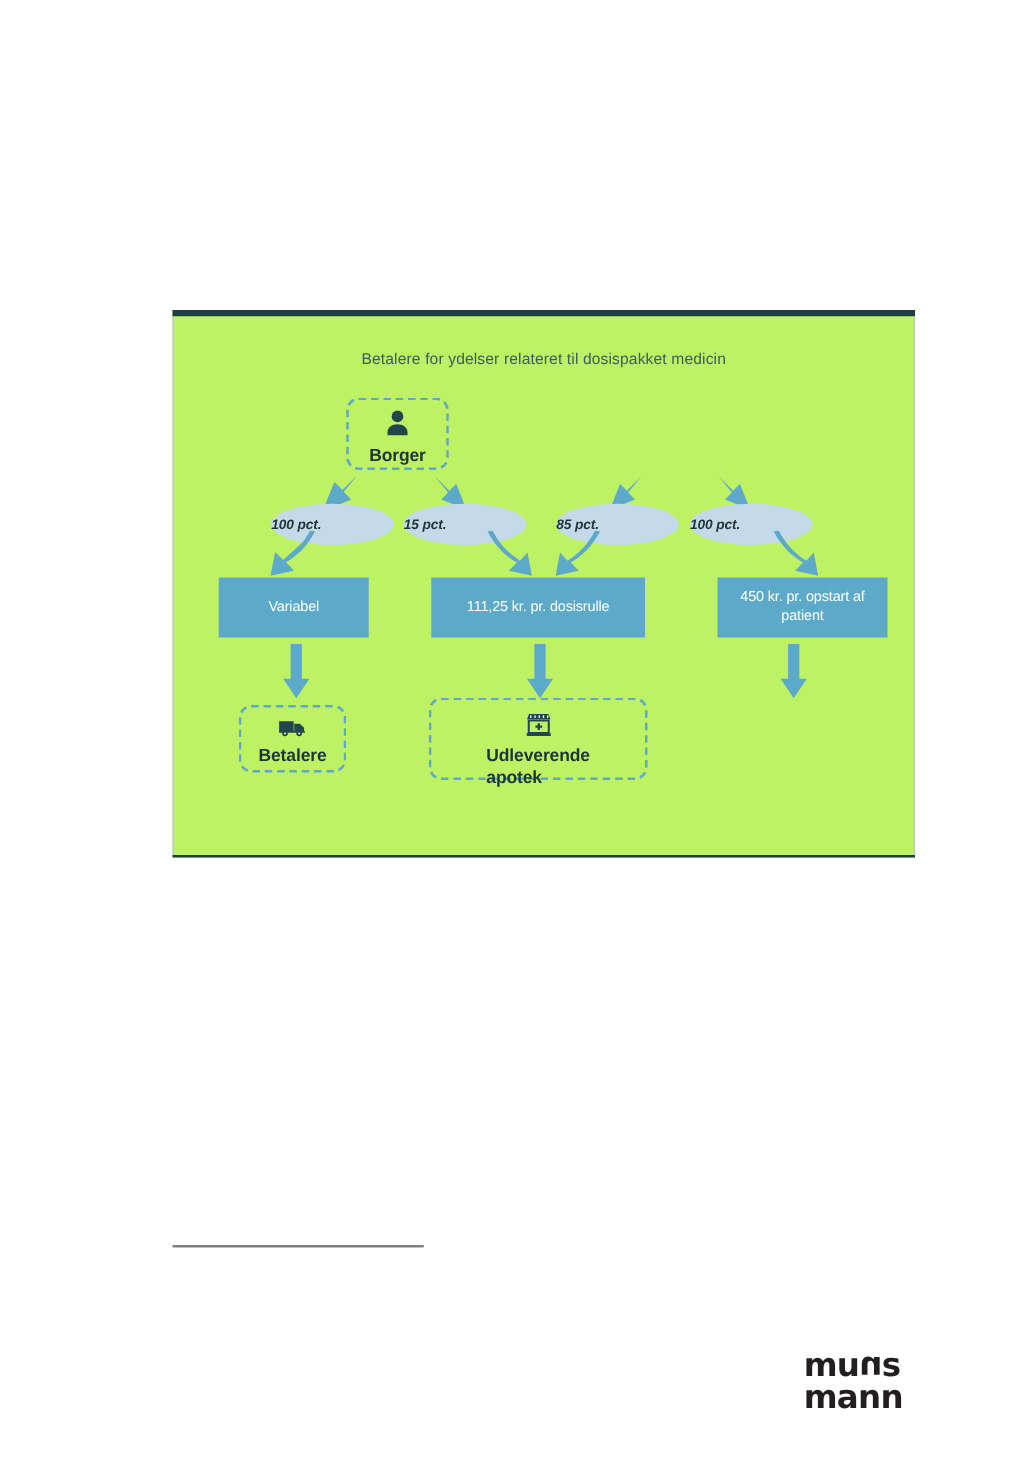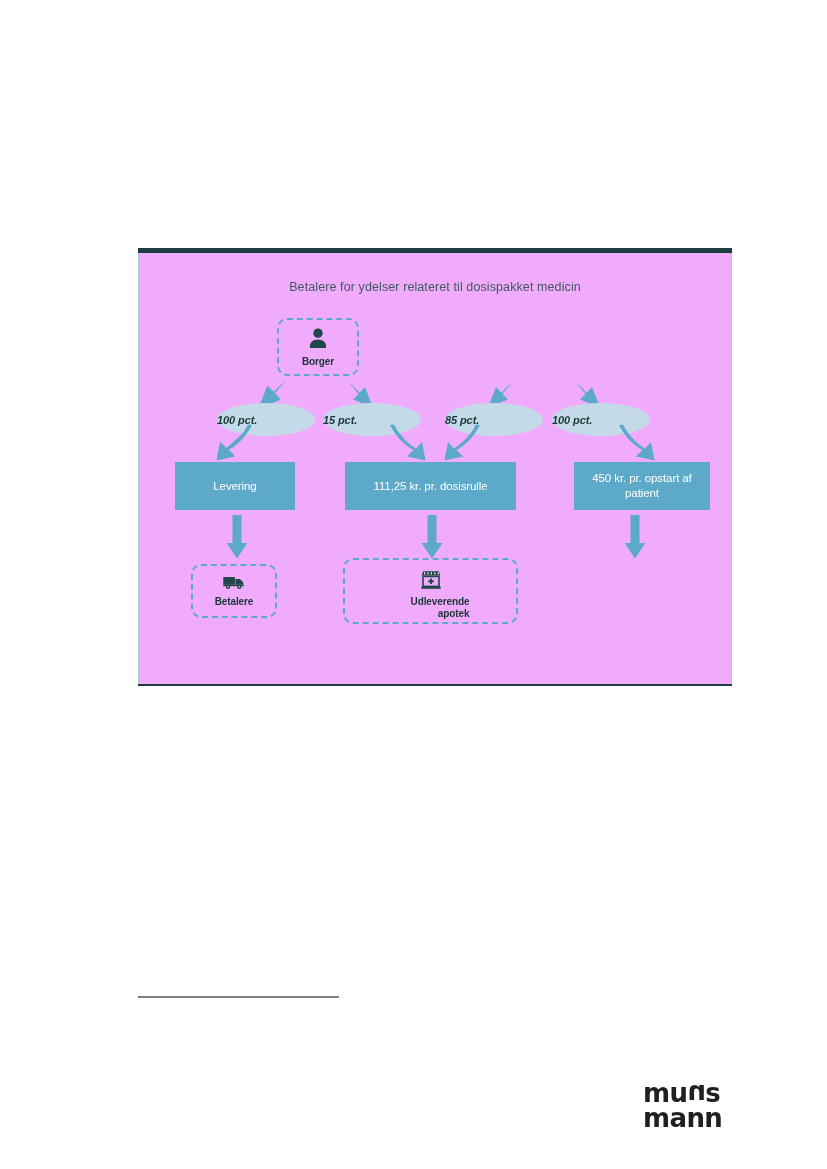--- a/index.html
+++ b/index.html
@@ -15,21 +15,21 @@
     overflow: hidden;
   }
 
   
   #figure-panel {
     position: absolute;
     left: 138px;
     top: 248px;
     width: 594px;
     height: 438px;
-    background: #f0abfc;
+    background: #bef264;
     border-top: 5px solid #1e3d40;
     border-bottom: 2px solid #1e3d40;
     box-sizing: border-box;
   }
   #figure-left-edge {
     position: absolute;
     left: 0;
     top: 0;
     width: 1px;
     height: 100%;
@@ -73,23 +73,23 @@
     align-items: center;
     justify-content: flex-start;
   }
   .node-icon {
     color: #22474a;
     display: block;
     line-height: 0;
   }
   .node-label {
     color: #1d3538;
-    font-size: 10px;
+    font-size: 14px;
     font-weight: bold;
-    text-align: right;
+    text-align: left;
     line-height: 1.18;
     letter-spacing: -0.1px;
     margin-top: 4px;
   }
 
   #node-borger  { left: 139px; top:  65px; width: 82px; height: 58px; }
   #node-region  { left: 364px; top:  65px; width: 82px; height: 58px; }
   #node-levering{ left:  53px; top: 311px; width: 86px; height: 54px; }
   #node-apoteker{ left: 205px; top: 305px; width: 175px; height: 66px;
                   justify-content: space-around; }
@@ -270,21 +270,21 @@
       <path d="M37 1 C31 13, 22.5 21, 13.5 26 L20 32.5 L1.5 36.5 L5 18 L11 24.5 C19 19.5, 27 12, 33 0.5 Z" fill="#5da9ca"></path>
     </svg>
   </div>
   <div class="diag-arrow front" style="left:472px; top:171px;">
     <svg width="46" height="42" viewBox="0 0 46 42" aria-hidden="true">
       <path d="M9 1 C15 13, 23.5 21, 32.5 26 L26 32.5 L44.5 36.5 L41 18 L35 24.5 C27 19.5, 19 12, 13 0.5 Z" fill="#5da9ca"></path>
     </svg>
   </div>
 
   <div class="price-box" id="price-0">
-    <span>Levering</span>
+    <span>Variabel</span>
   </div>
   <div class="price-box" id="price-1">
     <span>111,25 kr. pr. dosisrulle</span>
   </div>
   <div class="price-box" id="price-2">
     <span>450 kr. pr. opstart af patient</span>
   </div>
 
   <div class="down-arrow" id="down-0">
     <svg width="22" height="45" viewBox="0 0 22 45" aria-hidden="true">

